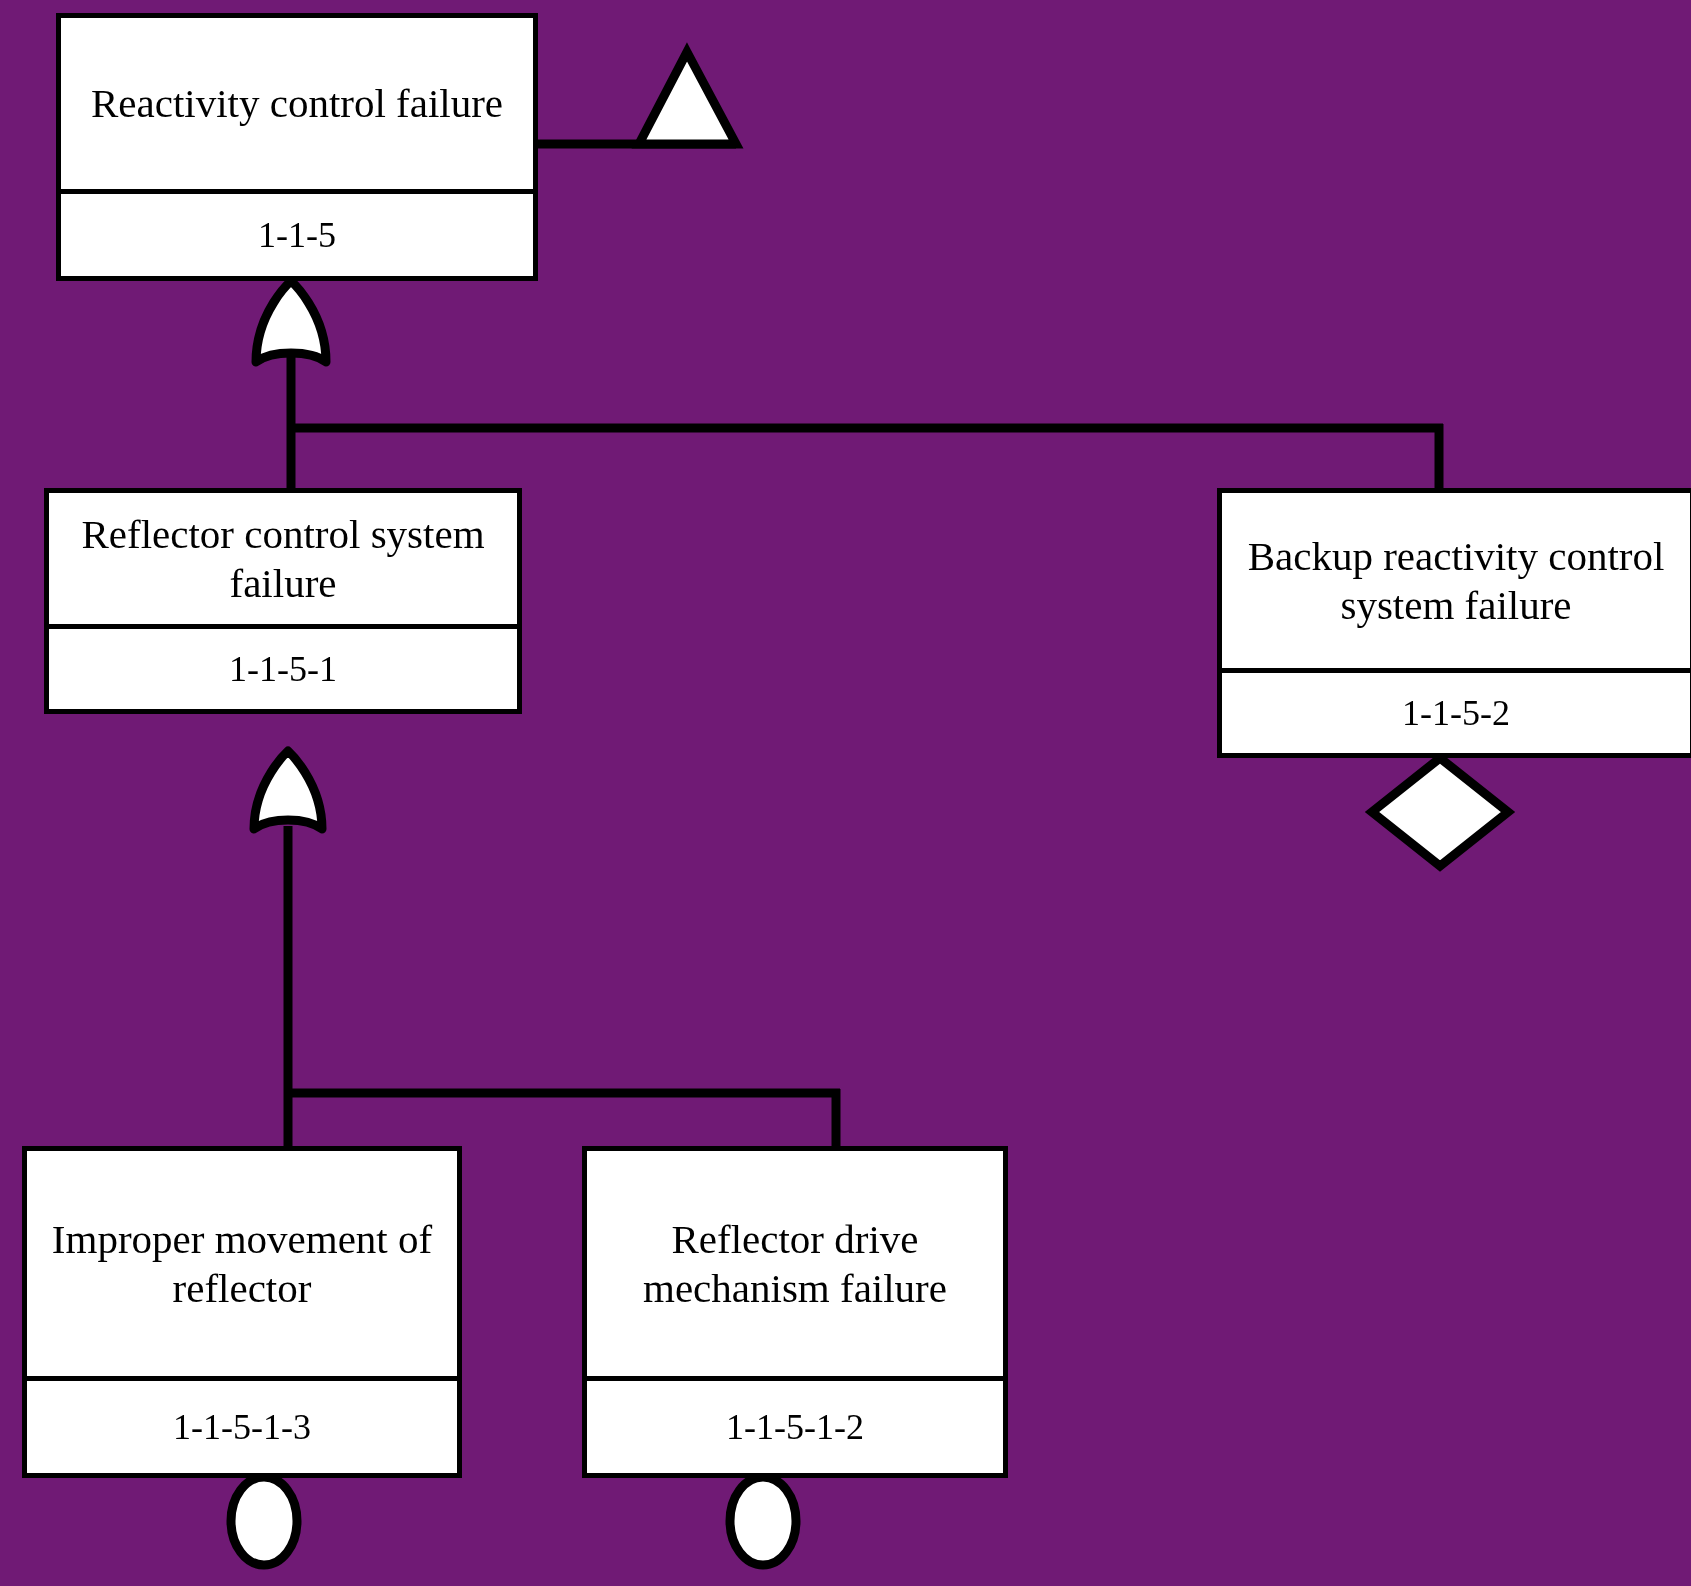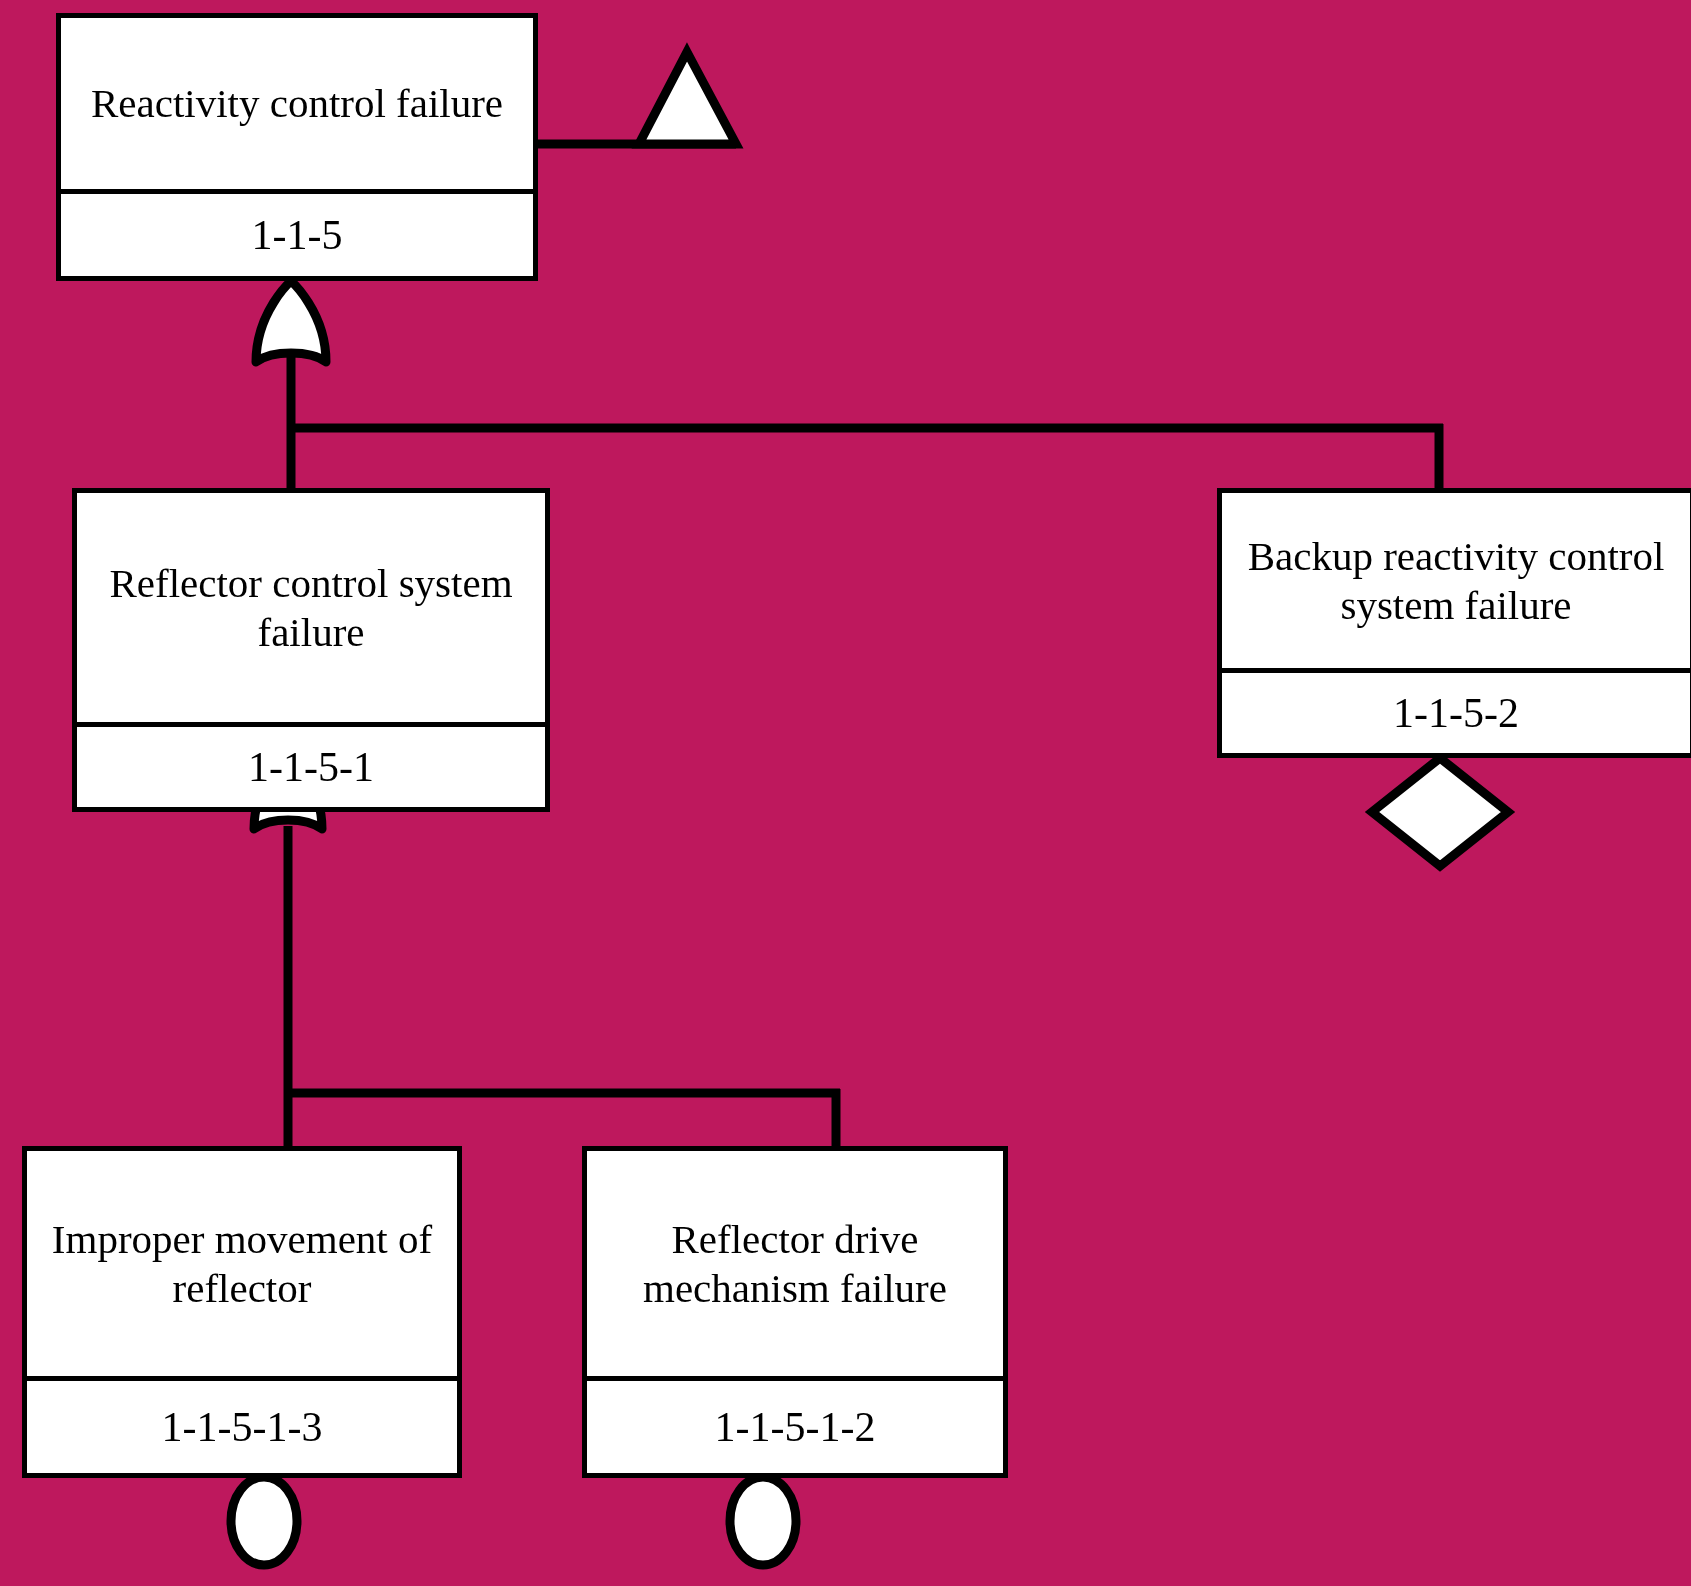--- a/index.html
+++ b/index.html
@@ -1,37 +1,37 @@
 <!DOCTYPE html>
 <html><head>
 <meta charset="utf-8">
 <style>
   html,body{margin:0;padding:0;background:#ffffff;}
   body{width:1691px;height:1586px;overflow:hidden;font-family:"Liberation Serif","DejaVu Serif",serif;}
-  #canvas{position:relative;width:1691px;height:1586px;background:#be185d;}
+  #canvas{position:relative;width:1691px;height:1586px;background:#701a75;}
   svg.layer{position:absolute;left:0;top:0;width:1691px;height:1586px;}
 
   .node{position:absolute;box-sizing:border-box;border:5px solid #000;background:#fff;display:flex;flex-direction:column;}
   .node .title{flex:1 1 auto;display:flex;align-items:center;justify-content:center;text-align:center;padding:0 14px;line-height:1.18;}
   .node .code{flex:0 0 auto;display:flex;align-items:center;justify-content:center;border-top:5px solid #000;text-align:center;}
 
   
   #n-top      {left:56px;  top:13px;   width:482px; height:268px;}
   #n-top .code{height:82px;}
-  #n-left     {left:72px;  top:488px;  width:478px; height:324px;justify-content:center;}
+  #n-left     {left:44px;  top:488px;  width:478px; height:226px;justify-content:center;}
   #n-left .code{height:80px;}
   #n-right    {left:1200px;top:488px;  width:478px; height:270px;margin-left:17px;}
   #n-right .code{height:80px;text-align:right;}
   #n-bl       {left:22px;  top:1146px; width:440px; height:332px;}
   #n-bl .code {height:92px;}
   #n-br       {left:582px; top:1146px; width:426px; height:332px;}
   #n-br .code {height:92px;}
 
   .t28{font-size:41px;}
-  .c28{font-size:42px;}
+  .c28{font-size:36px;}
 </style>
 </head>
 <body>
 
 <div id="canvas">
 
   <svg class="layer" viewBox="0 0 1691 1586">
     <g fill="none" stroke="#000" stroke-width="9" stroke-linecap="butt">
 
       <line x1="538" y1="144" x2="736" y2="144"></line>

